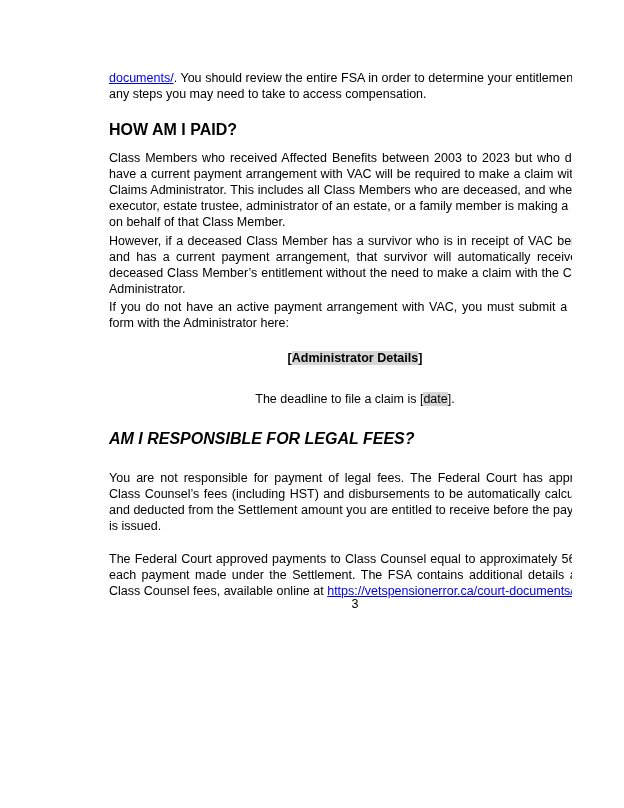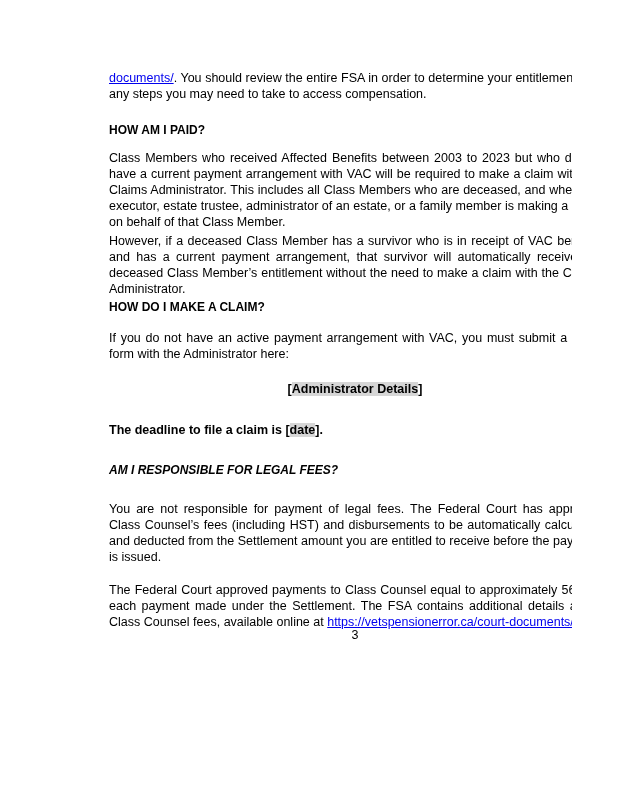--- a/index.html
+++ b/index.html
@@ -19,35 +19,35 @@
     left: 65px;
     top: 70px;
     width: 492px;
     font-size: 12.5px;
     line-height: 16px;
   }
   p.body-para {
     text-align: justify;
   }
   h2.doc-heading {
-    font-size: 12px;
+    font-size: 16px;
     line-height: 16px;
     font-weight: bold;
     text-align: left;
   }
   .intro-para        { margin-bottom: 20px; }
   .heading-paid      { margin-bottom: 12px; }
   .paid-p1           { margin-bottom: 8px; }
   .paid-p2           { margin-bottom: 3px; }
   .paid-p3           { margin-bottom: 2px; }
   .heading-claim     { margin-bottom: 15px; }
   .claim-p1          { margin-bottom: 19px; }
   .admin-line        { margin-bottom: 25px; font-weight: bold; text-align: center; }
   .claim-p2          { margin-bottom: 17px; font-weight: bold; }
-  .deadline-line     { margin-bottom: 24px; font-weight: bold; text-align: left; }
+  .deadline-line     { margin-bottom: 24px; font-weight: normal; text-align: center; }
   .heading-fees      { margin-bottom: 23px; font-style: italic; }
   .fees-p1           { margin-bottom: 17px; }
   .fees-p2           { margin-bottom: 0; }
   .page-number {
     text-align: center;
     margin-top: -3px;
     font-size: 12.5px;
     line-height: 16px;
   }
   a.doc-link {
@@ -67,21 +67,20 @@
 
     <p class="body-para intro-para"><a class="doc-link">documents/</a><span>. You should review the entire FSA in order to determine your entitlement and any steps you may need to take to access compensation.</span></p>
 
     <h2 class="doc-heading heading-paid">HOW AM I PAID?</h2>
 
 
     <p class="body-para paid-p2">Class Members who received Affected Benefits between 2003 to 2023 but who do not have a current payment arrangement with VAC will be required to make a claim with the Claims Administrator. This includes all Class Members who are deceased, and where an executor, estate trustee, administrator of an estate, or a family member is making a claim on behalf of that Class Member.</p>
 
     <p class="body-para paid-p3">However, if a deceased Class Member has a survivor who is in receipt of VAC benefits and has a current payment arrangement, that survivor will automatically receive the deceased Class Member’s entitlement without the need to make a claim with the Claims Administrator.</p>
 
-    <h2 class="doc-heading heading-claim">HOW DO I MAKE A CLAIM?</h2>
 
     <p class="body-para claim-p1">If you do not have an active payment arrangement with VAC, you must submit a claim form with the Administrator here:</p>
 
     <p class="admin-line"><span>[</span><span class="highlight">Administrator Details</span><span>]</span></p>
 
 
     <p class="deadline-line"><span>The deadline to file a claim is [</span><span class="highlight">date</span><span>].</span></p>
 
     <h2 class="doc-heading heading-fees">AM I RESPONSIBLE FOR LEGAL FEES?</h2>
 

